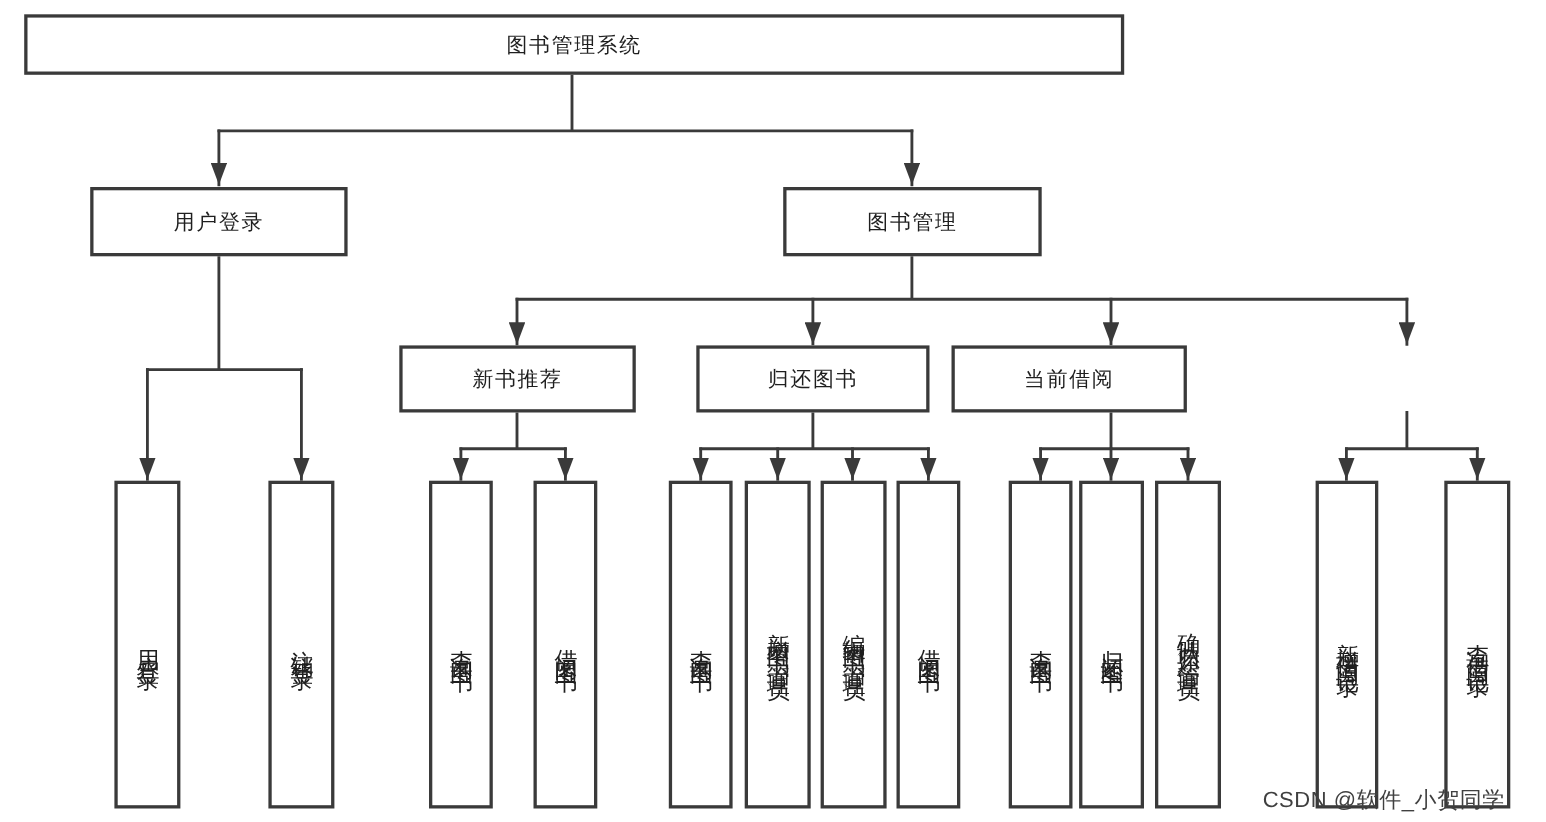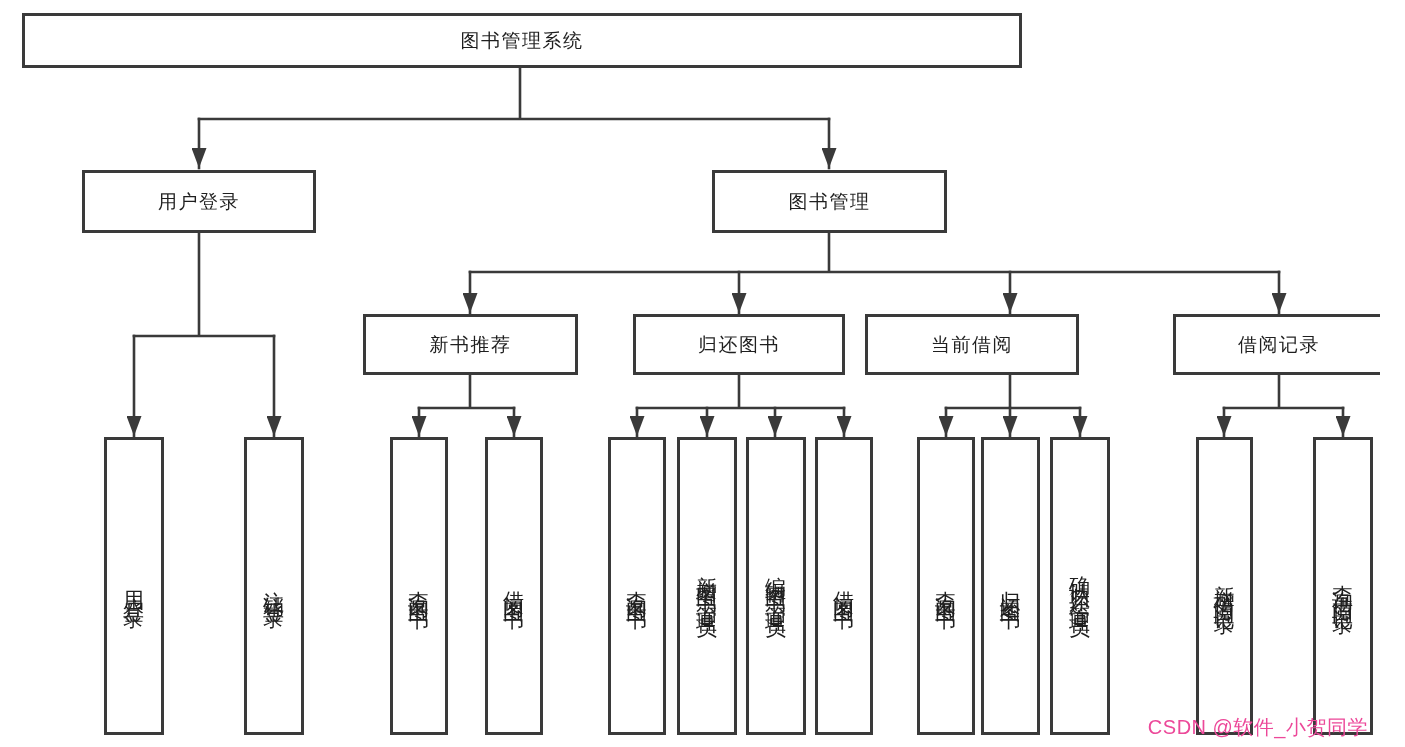--- a/index.html
+++ b/index.html
@@ -61,21 +61,21 @@
   .l-query-3         { left: 917px;  width: 58px; }
   .l-return-book     { left: 981px;  width: 59px; }
   .l-confirm-return  { left: 1050px; width: 60px; }
   .l-add-record      { left: 1196px; width: 57px; }
   .l-query-record    { left: 1313px; width: 60px; }
   .watermark {
     position: absolute;
     right: 12px;
     top: 714px;
     font-size: 20px;
-    color: #ec4899;
+    color: #404040;
     letter-spacing: 0.5px;
     z-index: 5;
     white-space: nowrap;
   }
 </style>
 </head>
 <body>
 
 <div class="canvas">
 
@@ -135,23 +135,20 @@
 
   <div class="node n-new-book">
     <span class="hlabel">新书推荐</span>
   </div>
   <div class="node n-book-borrow">
     <span class="hlabel">归还图书</span>
   </div>
   <div class="node n-current-borrow">
     <span class="hlabel">当前借阅</span>
   </div>
-  <div class="node n-borrow-record">
-    <span class="hlabel">借阅记录</span>
-  </div>
 
   <div class="node leaf l-user-login">
     <span class="vlabel">用户登录</span>
   </div>
   <div class="node leaf l-logout">
     <span class="vlabel">注销登录</span>
   </div>
 
   <div class="node leaf l-query-1">
     <span class="vlabel">查询图书</span>

